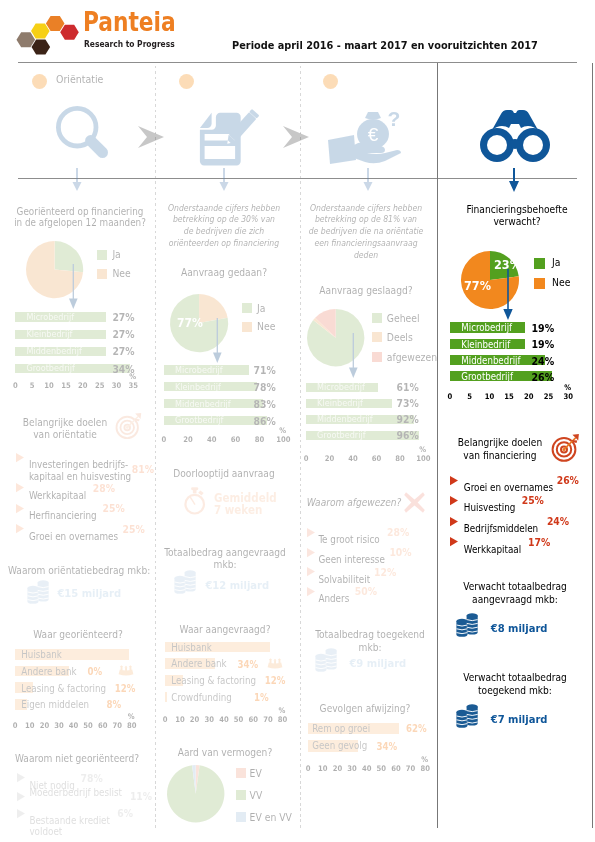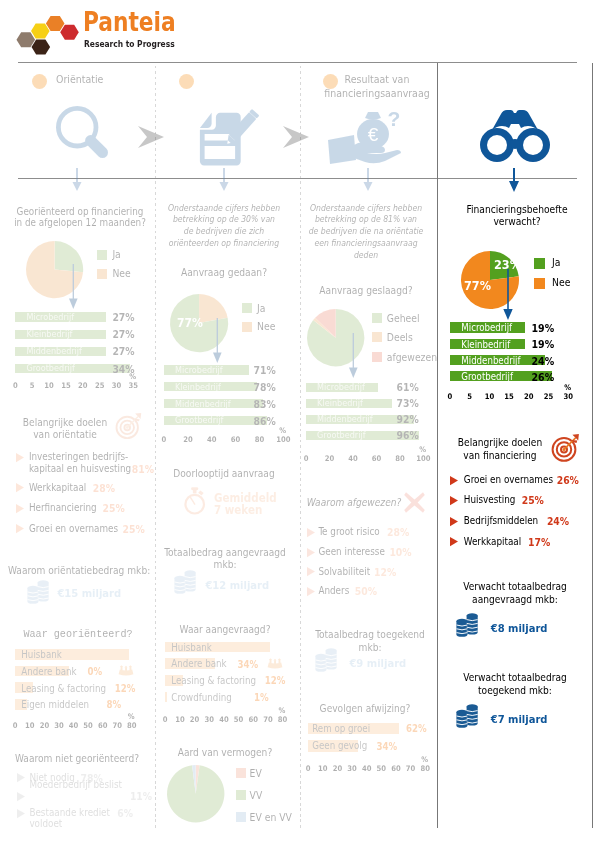--- a/index.html
+++ b/index.html
@@ -33,21 +33,21 @@
 
 .legtxt{position:absolute;font-size:10.3px;color:#000;line-height:13px;white-space:nowrap;}
 .legsw{position:absolute;width:11px;height:11px;}
 
 .barlbl{position:absolute;font-size:9.6px;line-height:11px;color:#fff;white-space:nowrap;}
 .barval{position:absolute;font-size:10.5px;line-height:12px;font-weight:bold;color:#000;}
 .tick{position:absolute;font-size:7.6px;line-height:9px;text-align:center;color:#000;font-weight:bold;}
 .unit{position:absolute;font-size:7.6px;line-height:9px;color:#000;font-weight:bold;}
 
 .sect-title{position:absolute;font-size:10.1px;line-height:12.2px;color:#000;text-align:center;white-space:nowrap;}
-.bullet-lbl{position:absolute;font-size:9.8px;line-height:12.5px;color:#000;white-space:nowrap;}
+.bullet-lbl{position:absolute;font-size:9.8px;line-height:12.5px;color:#000;white-space:nowrap;margin-top:8px;}
 .bullet-val{position:absolute;font-size:10.3px;line-height:12.5px;color:#d0391a;font-weight:bold;}
 .money{position:absolute;font-size:11.1px;font-weight:bold;color:#0f5699;line-height:13.5px;}
 .hbar-lbl{position:absolute;font-size:9.7px;line-height:11px;color:#4d4d4d;white-space:nowrap;}
 .hbar-val{position:absolute;font-size:9.6px;line-height:11px;color:#f4811f;font-weight:bold;}
 .hbar{position:absolute;background:#fbc996;}
 </style>
 </head>
 <body>
 
 <div class="page">
@@ -55,32 +55,32 @@
 <svg width="110" height="60" viewBox="0 0 110 60">
 <polygon points="35.10,39.80 30.45,47.37 21.15,47.37 16.50,39.80 21.15,32.23 30.45,32.23" fill="#8e7b6c"></polygon>
 <polygon points="49.60,31.00 44.95,38.57 35.65,38.57 31.00,31.00 35.65,23.43 44.95,23.43" fill="#f6d016"></polygon>
 <polygon points="50.10,47.00 45.45,54.57 36.15,54.57 31.50,47.00 36.15,39.43 45.45,39.43" fill="#3b2317"></polygon>
 <polygon points="64.50,23.50 59.85,31.07 50.55,31.07 45.90,23.50 50.55,15.93 59.85,15.93" fill="#ea8026"></polygon>
 <polygon points="78.80,32.20 74.15,39.77 64.85,39.77 60.20,32.20 64.85,24.63 74.15,24.63" fill="#cd2b2e"></polygon>
 </svg>
 </div>
 <div class="brand-name">Panteia</div>
 <div class="brand-tag">Research to Progress</div>
+<div class="h-sub">Periode april 2016 - maart 2017 en vooruitzichten 2017</div>
 <div class="hr" style="left:18px;top:62px;width:559px;"></div>
 <div class="hr" style="left:18px;top:178px;width:559px;"></div>
 <div class="vdash" style="left:155px;top:66px;height:762px;"></div>
 <div class="vdash" style="left:300px;top:66px;height:762px;"></div>
 <div class="vsolid" style="left:437px;top:63px;height:765px;"></div>
 <div class="vsolid" style="left:592px;top:63px;height:765px;"></div>
 <div class="fade">
 <div class="dot" style="left:32.2px;top:74.4px;"></div>
 <div class="stage-lbl" style="left:56px;top:73px;width:96px;text-align:left;">Oriëntatie</div>
 <div class="dot" style="left:178.5px;top:74.4px;"></div>
 <div class="dot" style="left:322.5px;top:74.4px;"></div>
-<div class="stage-lbl" style="left:316px;top:73px;width:122px;text-align:center;">Resultaat van financieringsaanvraag</div>
 <div class="a" style="left:50px;top:100px;">
         <svg width="60" height="62" viewBox="0 0 60 62">
           <circle cx="27.2" cy="27.2" r="18.8" fill="none" stroke="#5486b6" stroke-width="4.8"></circle>
           <path d="M40.6 40.6 L52.5 52.5" stroke="#5486b6" stroke-width="11" stroke-linecap="round"></path>
         </svg>
       </div>
 <div class="a" style="left:199px;top:112px;">
         <svg width="58" height="56" viewBox="0 0 58 56">
           <path d="M11.5 0.8 h26.0 a4.2 4.2 0 0 1 4.2 4.2 v44.2 a4.2 4.2 0 0 1 -4.2 4.2 h-32.4 a4.2 4.2 0 0 1 -4.2 -4.2 v-31.5 h11.8 a4.2 4.2 0 0 0 4.2 -4.2 v-8.5 a4.2 4.2 0 0 1 4.6 -4.2 z" fill="#5486b6"></path>
           <path d="M0.9 16.0 L12.6 0.8 v11.0 a4.2 4.2 0 0 1 -4.2 4.2 z" fill="#5486b6"></path>
@@ -224,21 +224,21 @@
             <path d="M11.7 11.4 q5.5 2.1 11.0 0"></path>
             <path d="M11.7 15.2 q5.5 2.1 11.0 0"></path>
             <path d="M11.7 19.0 q5.5 2.1 11.0 0"></path>
             <path d="M1.6 13.0 q5.4 2.1 10.8 0"></path>
             <path d="M1.5 16.8 q5.5 2.1 11.0 0"></path>
             <path d="M1.5 20.6 q5.5 2.1 11.0 0"></path>
           </g>
         </svg>
       </div>
 <div class="money" style="left:57.4px;top:586.5px;color:#b3cde3;">€15 miljard</div>
-<div class="sect-title" style="left:8px;top:629px;width:140px;font-family:Liberation Mono, monospace;">Waar georiënteerd?</div>
+<div class="sect-title" style="left:8px;top:629px;width:140px;">Waar georiënteerd?</div>
 <div class="hbar" style="left:15.2px;top:649.1px;width:113.7px;height:10.8px;"></div>
 <div class="hbar-lbl" style="left:21.299999999999997px;top:649.3px;">Huisbank</div>
 <div class="hbar" style="left:15.2px;top:665.7px;width:53.9px;height:10.8px;"></div>
 <div class="hbar-lbl" style="left:21.299999999999997px;top:665.9px;">Andere bank</div>
 <div class="hbar-val" style="left:87.5px;top:666.1px;">0%</div>
 <div class="hbar" style="left:15.2px;top:682.3px;width:17.5px;height:10.8px;"></div>
 <div class="hbar-lbl" style="left:21.299999999999997px;top:682.5px;">Leasing &amp; factoring</div>
 <div class="hbar-val" style="left:114.8px;top:682.7px;">12%</div>
 <div class="hbar" style="left:15.2px;top:698.9px;width:11.7px;height:10.8px;"></div>
 <div class="hbar-lbl" style="left:21.299999999999997px;top:699.1px;">Eigen middelen</div>

